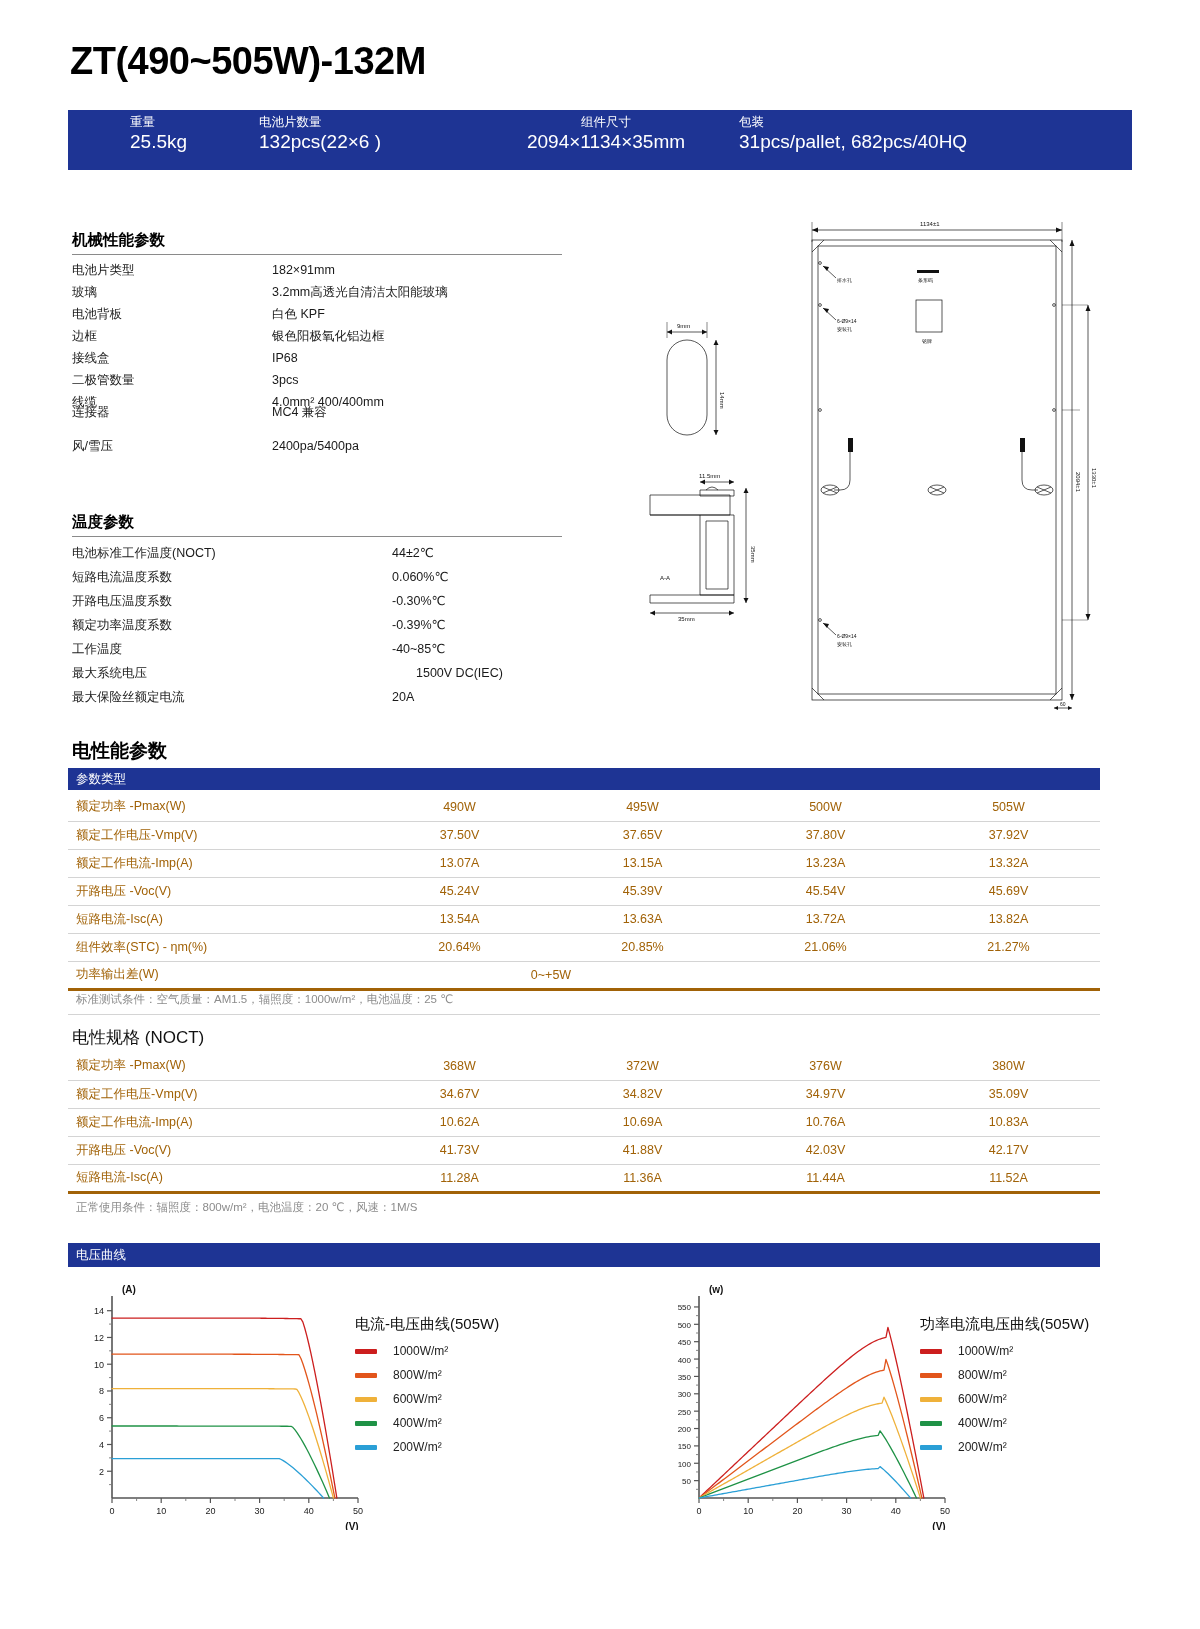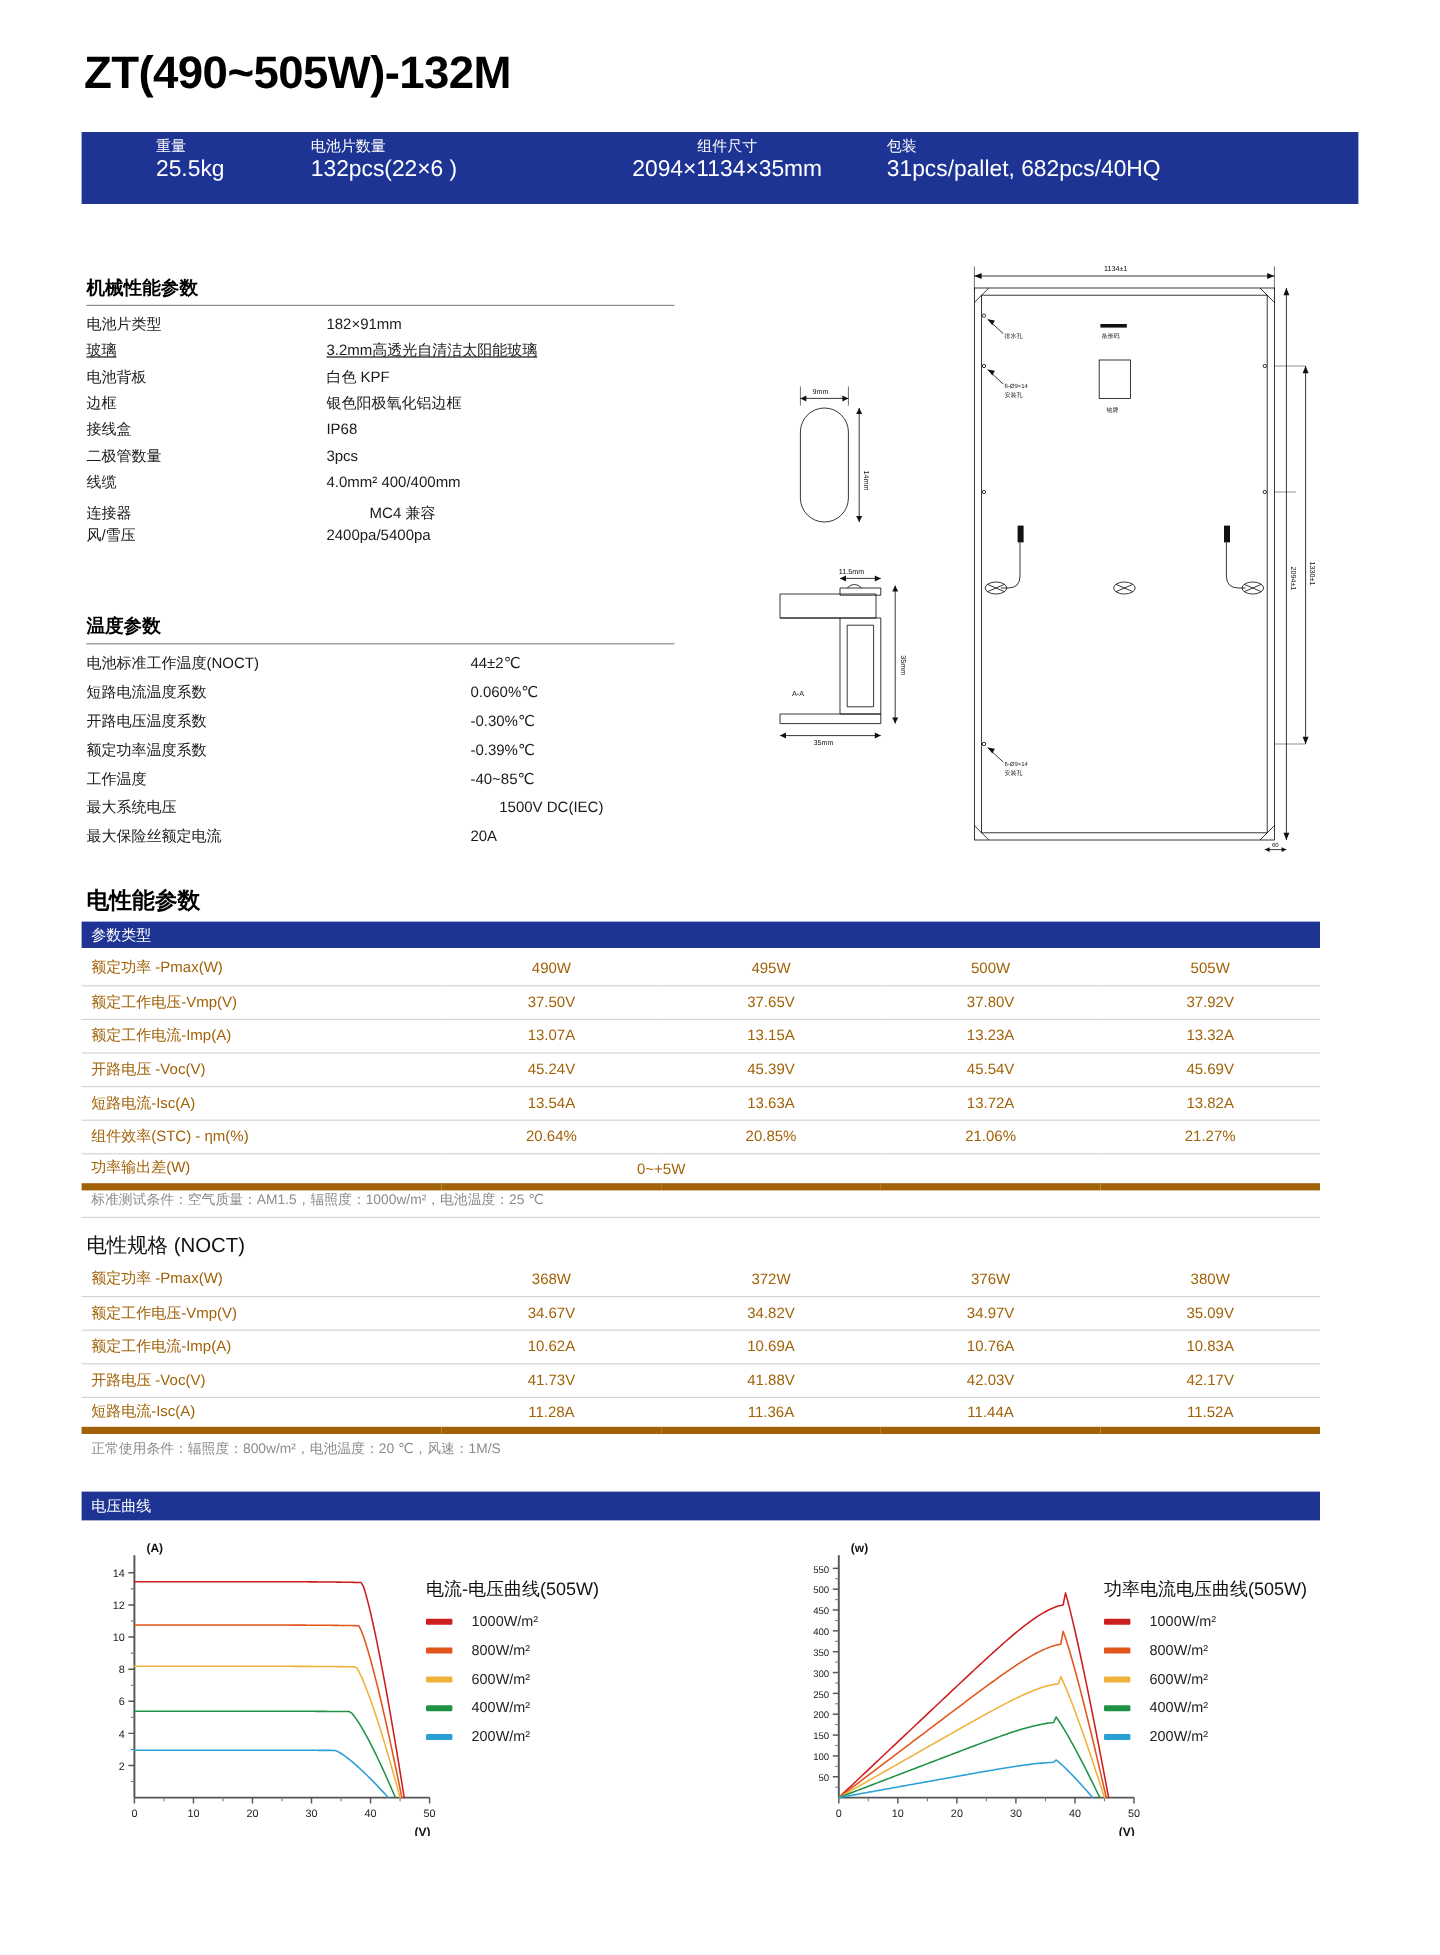--- a/index.html
+++ b/index.html
@@ -62,21 +62,21 @@
   
   .etable { position:absolute; width:1032px; border-collapse:collapse; }
   .etable td {
     font-size:12.5px; color:#a16207;
     border-bottom:1px solid #d4d4d4;
     height:28px; padding:0;
     vertical-align:middle;
   }
   .etable td.c0 { width:300px; padding-left:8px; text-align:left; }
   .etable td.c { width:183px; text-align:center; }
-  .etable tr:last-child td { border-bottom:6px solid #a16207; }
+  .etable tr:last-child td { border-bottom:3px solid #a16207; }
   .note {
     position:absolute; font-size:11.5px; color:#8c8c8c;
     padding-left:8px;
   }
   .noterule { position:absolute; height:1px; background:#d4d4d4; }
 
   .subhead {
     position:absolute; font-size:17px; color:#111; font-weight:400;
   }
 
@@ -118,21 +118,21 @@
     </div>
   </div>
 
   <div class="sec-head" style="left:72px; top:230px;">机械性能参数</div>
   <div class="sec-rule" style="left:72px; top:254px; width:490px;"></div>
 
   <div class="spec-row" style="left:72px; top:262px; width:490px;">
     <div class="k" style="width:200px">电池片类型</div>
     <div class="v">182×91mm</div>
   </div>
-  <div class="spec-row" style="left:72px; top:284px; width:490px;text-decoration:underline;">
+  <div class="spec-row" style="left:72px; top:284px; width:490px;">
     <div class="k" style="width:200px">玻璃</div>
     <div class="v">3.2mm高透光自清洁太阳能玻璃</div>
   </div>
   <div class="spec-row" style="left:72px; top:328px; width:490px;">
     <div class="k" style="width:200px">边框</div>
     <div class="v">银色阳极氧化铝边框</div>
   </div>
   <div class="spec-row" style="left:72px; top:306px; width:490px;">
     <div class="k" style="width:200px">电池背板</div>
     <div class="v">白色 KPF</div>
@@ -142,21 +142,21 @@
     <div class="v">IP68</div>
   </div>
   <div class="spec-row" style="left:72px; top:372px; width:490px;">
     <div class="k" style="width:200px">二极管数量</div>
     <div class="v">3pcs</div>
   </div>
   <div class="spec-row" style="left:72px; top:394px; width:490px;">
     <div class="k" style="width:200px">线缆</div>
     <div class="v">4.0mm² 400/400mm</div>
   </div>
-  <div class="spec-row" style="left:72px; top:420px; width:490px;gap:36px;">
+  <div class="spec-row" style="left:72px; top:404px; width:490px;">
     <div class="k" style="width:200px">连接器</div>
     <div class="v">MC4 兼容</div>
   </div>
   <div class="spec-row" style="left:72px; top:438px; width:490px;">
     <div class="k" style="width:200px">风/雪压</div>
     <div class="v">2400pa/5400pa</div>
   </div>
 
   <div class="sec-head" style="left:72px; top:512px;">温度参数</div>
   <div class="sec-rule" style="left:72px; top:536px; width:490px;"></div>

